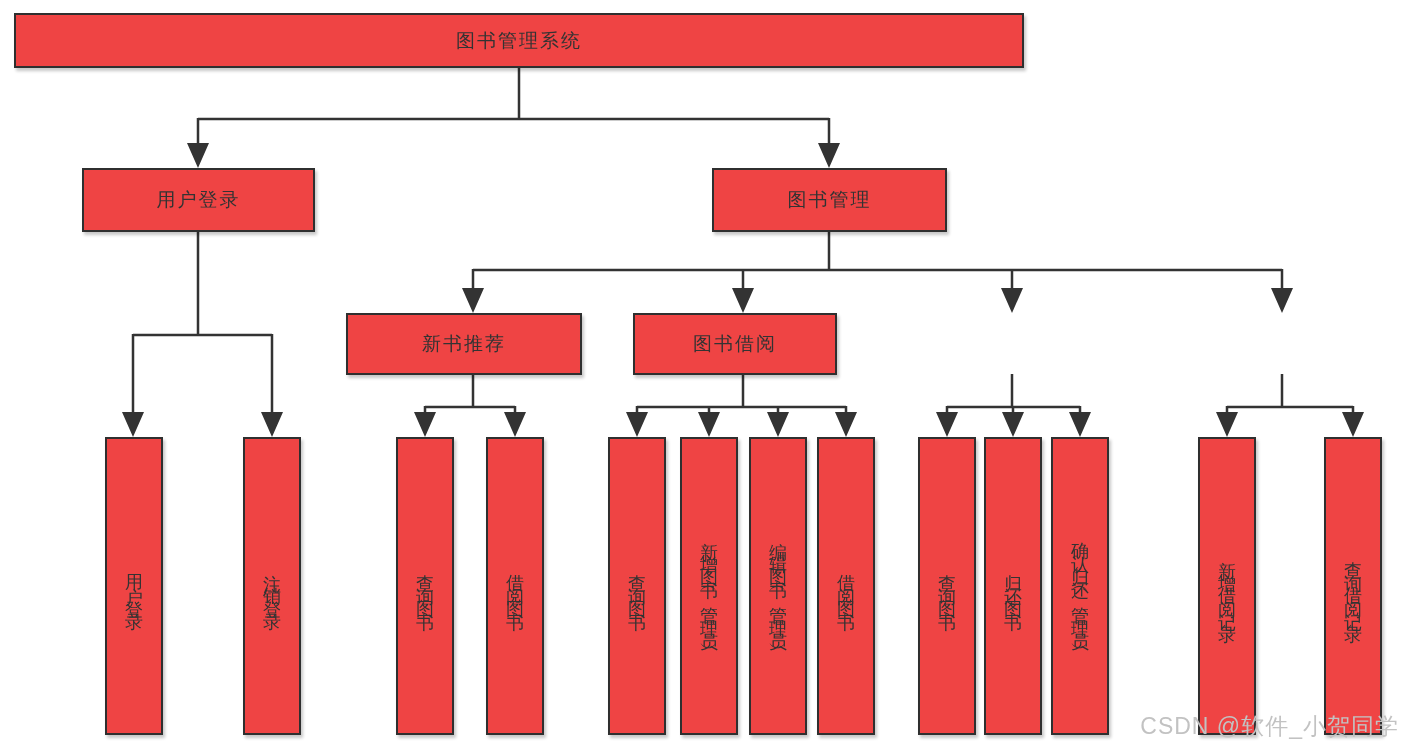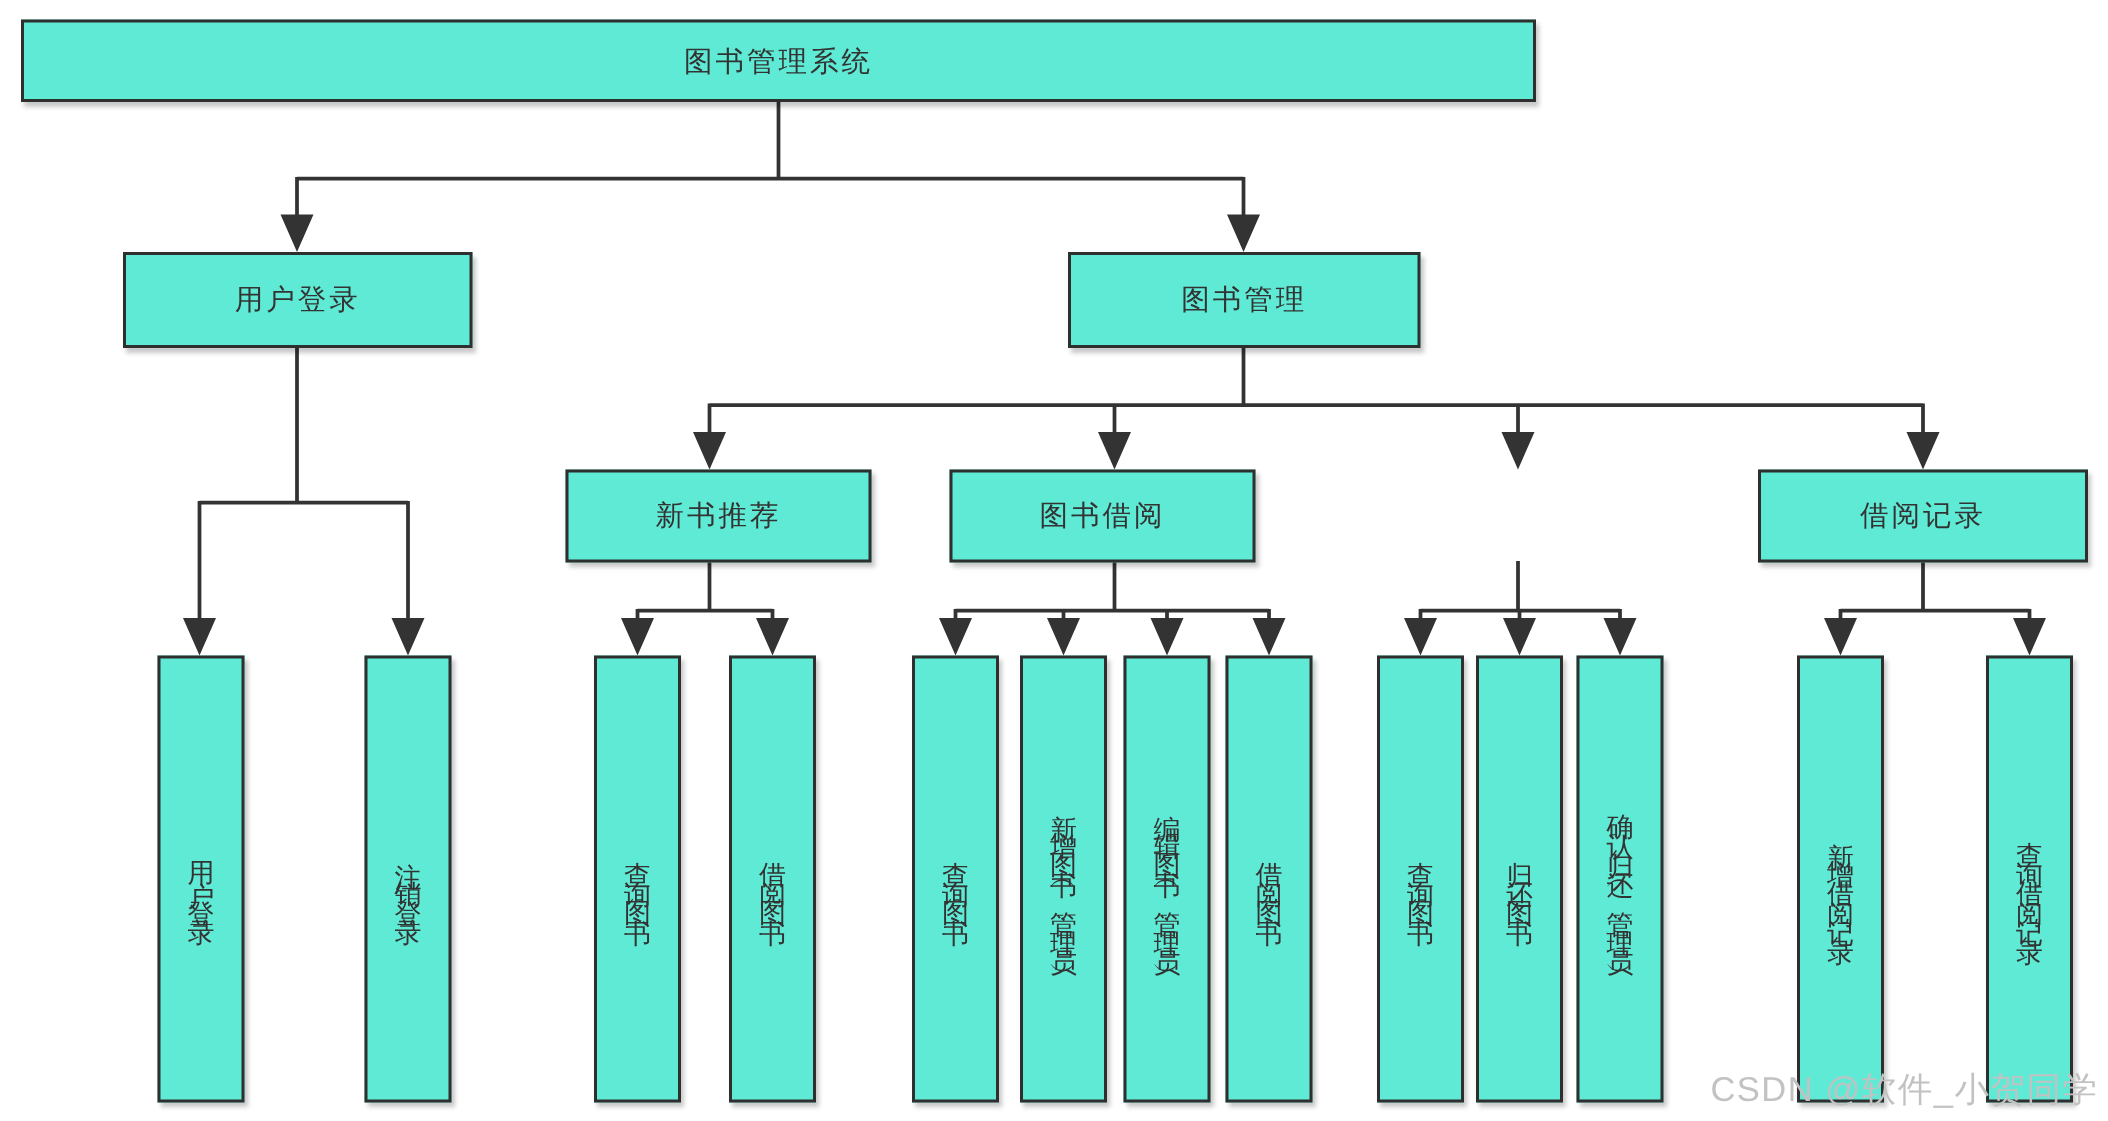--- a/index.html
+++ b/index.html
@@ -17,21 +17,21 @@
     overflow:hidden;
     font-family:"Liberation Sans","DejaVu Sans",sans-serif;
     color:var(--text);
   }
   .connector-layer{position:absolute;left:0;top:0;width:1405px;height:747px;}
   .connector{stroke:var(--line);stroke-width:2.5;fill:none;}
   .arrowhead{fill:var(--line);stroke:none;}
   .node{
     position:absolute;
     box-sizing:border-box;
-    background:#5eead4;
+    background:#ef4444;
     border:2.5px solid var(--box-border);
     display:flex;align-items:center;justify-content:center;
     box-shadow:2px 3px 3px rgba(0,0,0,0.22);
     font-size:19px;
     letter-spacing:2px;
     white-space:nowrap;
   }
   .leaf{
     writing-mode:vertical-rl;
     text-orientation:mixed;
@@ -107,23 +107,22 @@
       M1069,412 h22 L1080,437 z
       M1216,412 h22 L1227,437 z
       M1342,412 h22 L1353,437 z"></path>
   </svg>
 
   <div class="node" style="left:14px;top:13px;width:1010px;height:55px;">图书管理系统</div>
 
   <div class="node" style="left:82px;top:168px;width:233px;height:64px;">用户登录</div>
   <div class="node" style="left:712px;top:168px;width:235px;height:64px;">图书管理</div>
 
-  <div class="node" style="left:377px;top:313px;width:204px;height:62px;">新书推荐</div>
+  <div class="node" style="left:346px;top:313px;width:236px;height:62px;">新书推荐</div>
   <div class="node" style="left:633px;top:313px;width:204px;height:62px;">图书借阅</div>
-  <div class="node" style="left:1172px;top:313px;width:220px;height:62px;">借阅记录</div>
 
   <div class="node leaf" style="left:105px;top:437px;width:58px;height:298px;">用户登录</div>
   <div class="node leaf" style="left:243px;top:437px;width:58px;height:298px;">注销登录</div>
   <div class="node leaf" style="left:396px;top:437px;width:58px;height:298px;">查询图书</div>
   <div class="node leaf" style="left:486px;top:437px;width:58px;height:298px;">借阅图书</div>
   <div class="node leaf" style="left:608px;top:437px;width:58px;height:298px;">查询图书</div>
   <div class="node leaf" style="left:680px;top:437px;width:58px;height:298px;">新增图书（管理员）</div>
   <div class="node leaf" style="left:749px;top:437px;width:58px;height:298px;">编辑图书（管理员）</div>
   <div class="node leaf" style="left:817px;top:437px;width:58px;height:298px;">借阅图书</div>
   <div class="node leaf" style="left:918px;top:437px;width:58px;height:298px;">查询图书</div>

